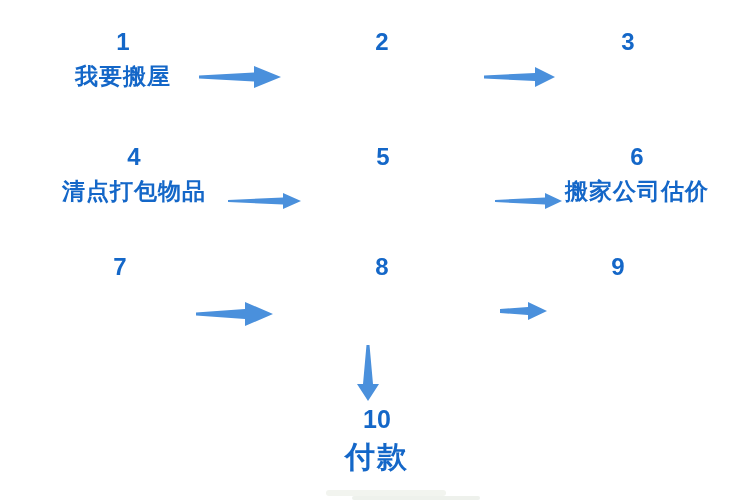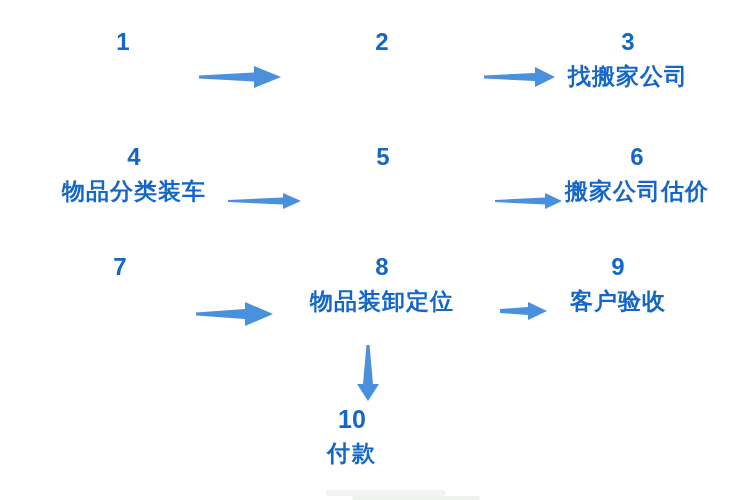--- a/index.html
+++ b/index.html
@@ -9,21 +9,21 @@
     font-family:"Liberation Sans","DejaVu Sans",sans-serif;
   }
   .stage{position:absolute;inset:0;width:750px;height:500px;}
   .step{
     position:absolute;width:240px;text-align:center;
     color:var(--step-text,#1467c8);font-weight:bold;line-height:1.15;
   }
   .step .num{font-size:24px;}
   .step .label{font-size:23px;margin-top:7px;white-space:nowrap;letter-spacing:1px;}
   .step.final .num{font-size:25px;}
-  .step.final .label{font-size:23px;margin-top:6px;letter-spacing:2px;}
+  .step.final .label{font-size:30px;margin-top:6px;letter-spacing:2px;}
   svg.arrows{position:absolute;left:0;top:0;width:750px;height:500px;pointer-events:none;}
   svg.arrows polygon{fill:var(--arrow,#4a90dc);}
   .artifact{position:absolute;border-radius:4px;}
   .artifact.a1{left:326px;top:490px;width:120px;height:6px;background:#f2f4ef;}
   .artifact.a2{left:352px;top:496px;width:128px;height:4px;background:#eef1ec;}
 </style>
 </head>
 <body>
 
 <div class="stage">
@@ -33,54 +33,52 @@
     <polygon points="484,75.5 535,73 535,67 555,77 535,87 535,81 484,78.5"></polygon>
     <polygon points="228,200 283,197.5 283,193 301,201 283,209 283,204.5 228,202"></polygon>
     <polygon points="495,200 545,197.5 545,193 562,201 545,209 545,204.5 495,202"></polygon>
     <polygon points="196,312.5 245,309 245,302 273,314 245,326 245,319 196,315.5"></polygon>
     <polygon points="500,309 528,307 528,302 547,311 528,320 528,315 500,313"></polygon>
     <polygon points="366.5,345 363,384 357,384 368,401 379,384 373,384 369.5,345"></polygon>
   </svg>
 
   <div class="step" style="left:3px;top:28px;">
     <div class="num">1</div>
+    <div class="label">我要搬屋</div>
   </div>
   <div class="step" style="left:262px;top:28px;">
     <div class="num">2</div>
   </div>
   <div class="step" style="left:508px;top:28px;">
     <div class="num">3</div>
-    <div class="label">找搬家公司</div>
   </div>
 
   <div class="step" style="left:14px;top:143px;">
     <div class="num">4</div>
-    <div class="label">物品分类装车</div>
+    <div class="label">清点打包物品</div>
   </div>
   <div class="step" style="left:263px;top:143px;">
     <div class="num">5</div>
   </div>
   <div class="step" style="left:517px;top:143px;">
     <div class="num">6</div>
     <div class="label">搬家公司估价</div>
   </div>
 
   <div class="step" style="left:0px;top:253px;">
     <div class="num">7</div>
   </div>
   <div class="step" style="left:262px;top:253px;">
     <div class="num">8</div>
-    <div class="label">物品装卸定位</div>
   </div>
   <div class="step" style="left:498px;top:253px;">
     <div class="num">9</div>
-    <div class="label">客户验收</div>
   </div>
 
-  <div class="step final" style="left:232px;top:405px;">
+  <div class="step final" style="left:257px;top:405px;">
     <div class="num">10</div>
     <div class="label">付款</div>
   </div>
 
   <div class="artifact a1"></div>
   <div class="artifact a2"></div>
 
 </div>
 
 </body></html>

